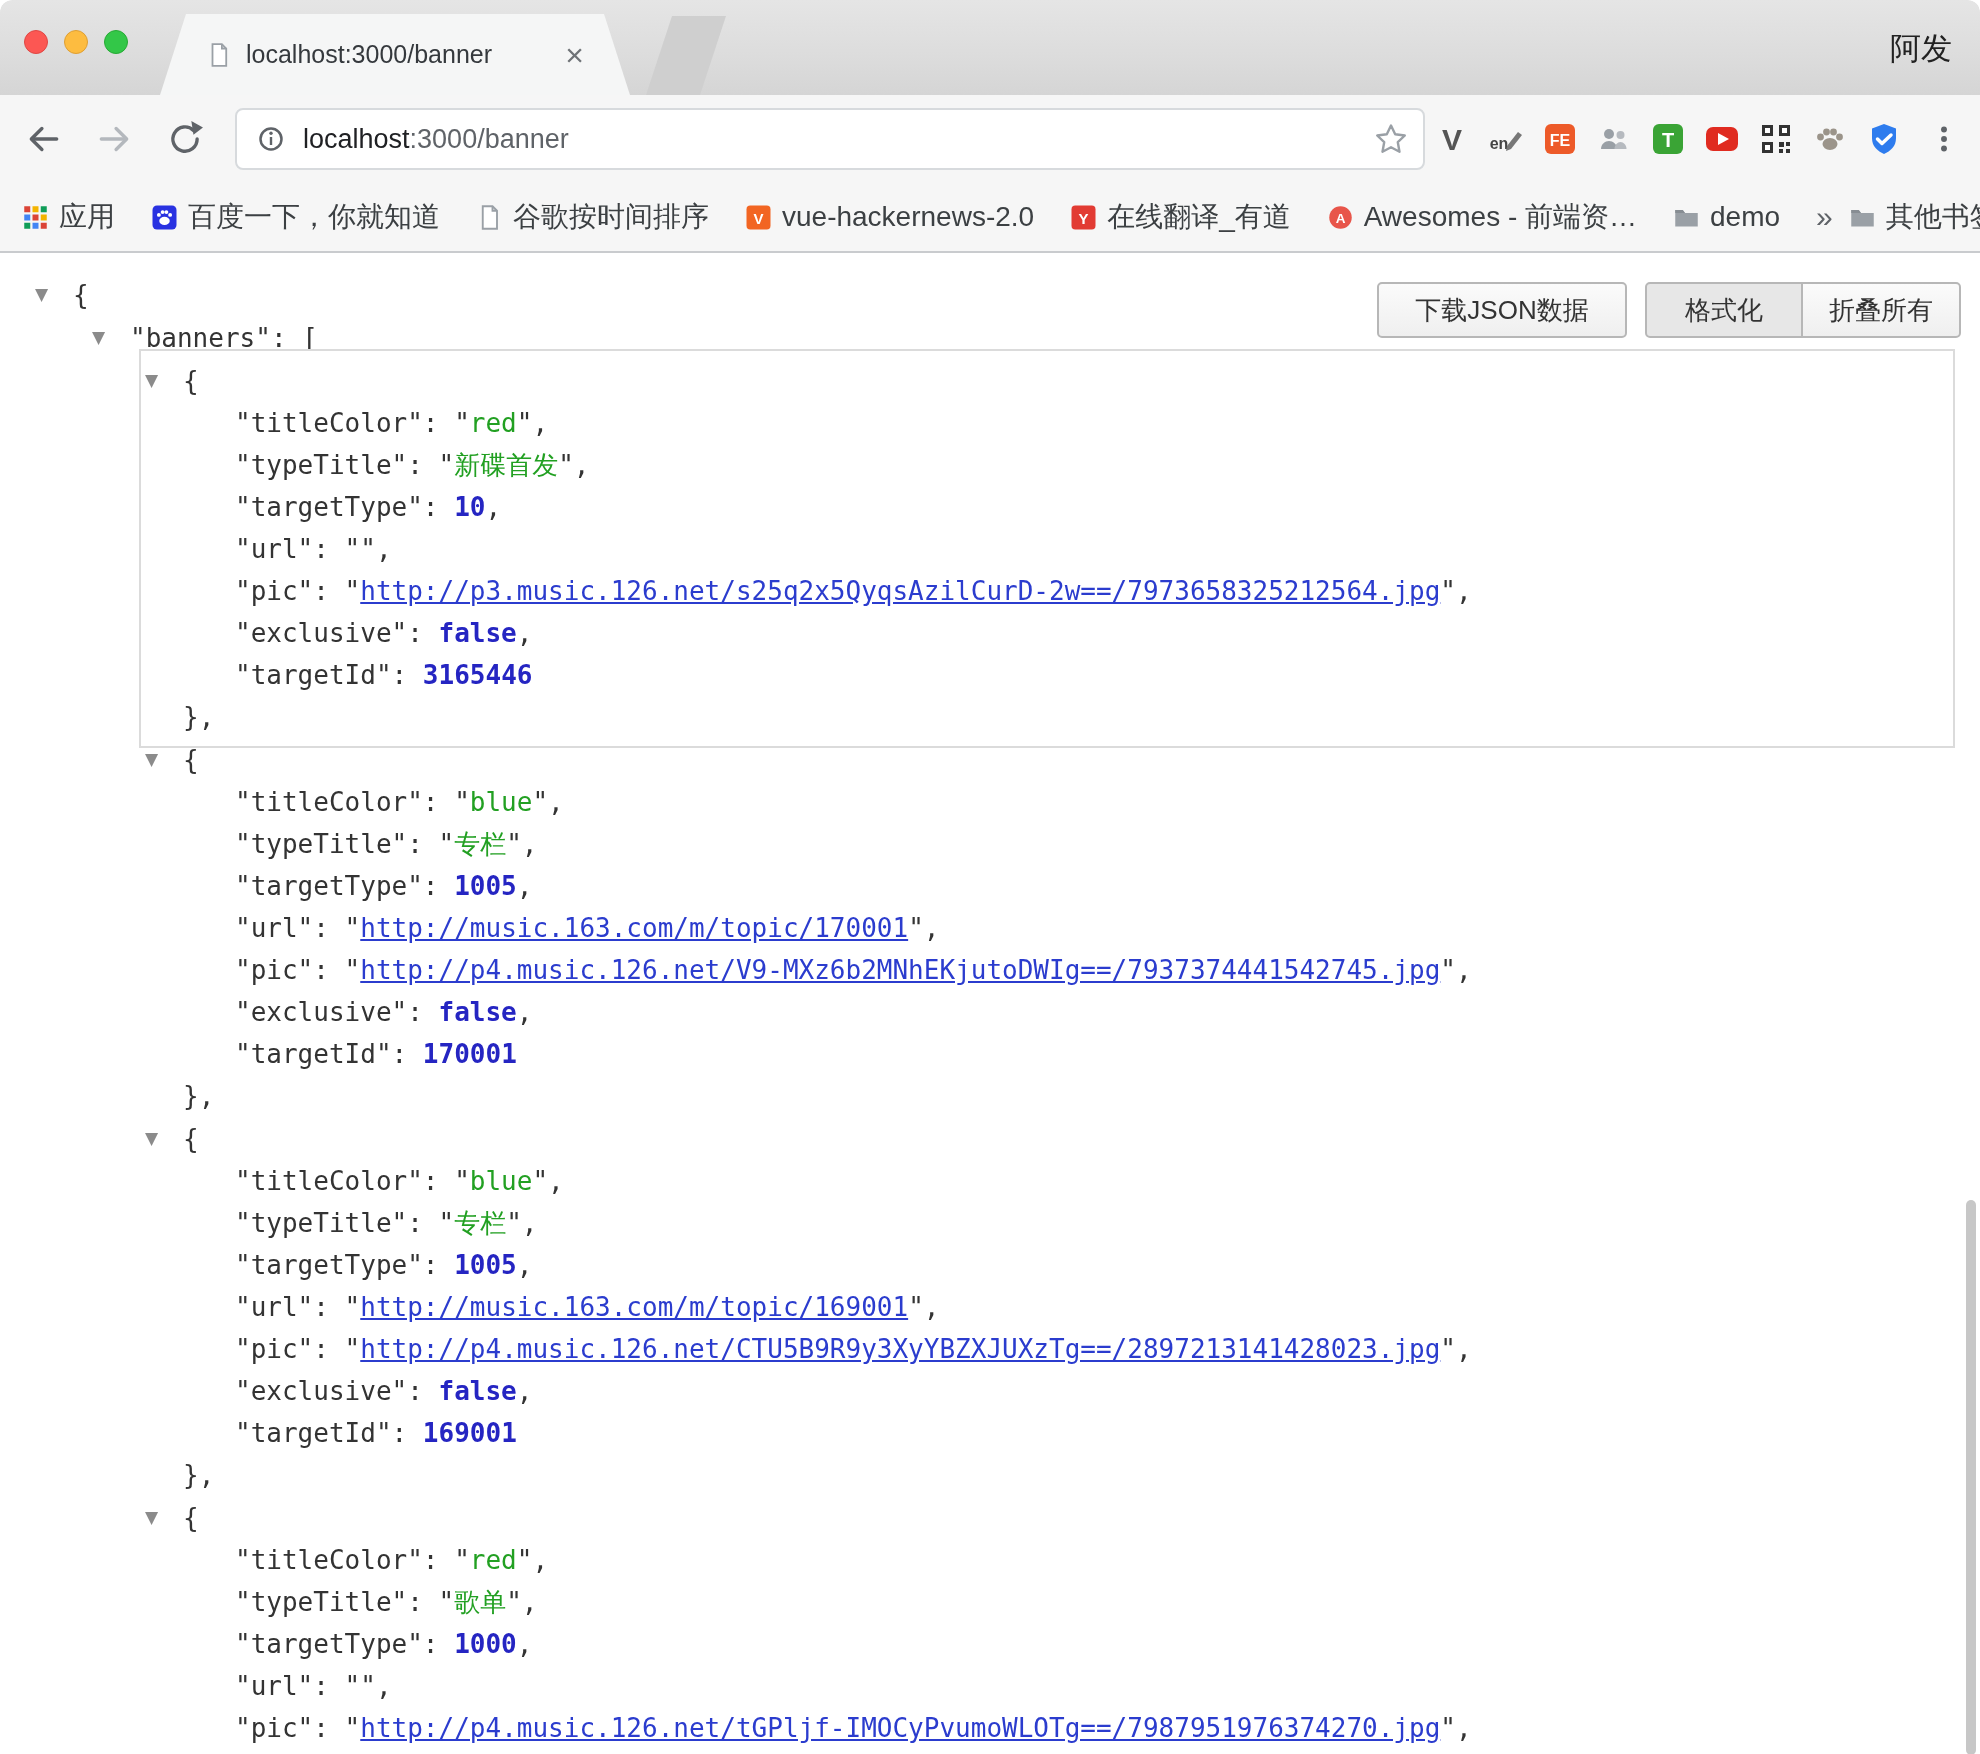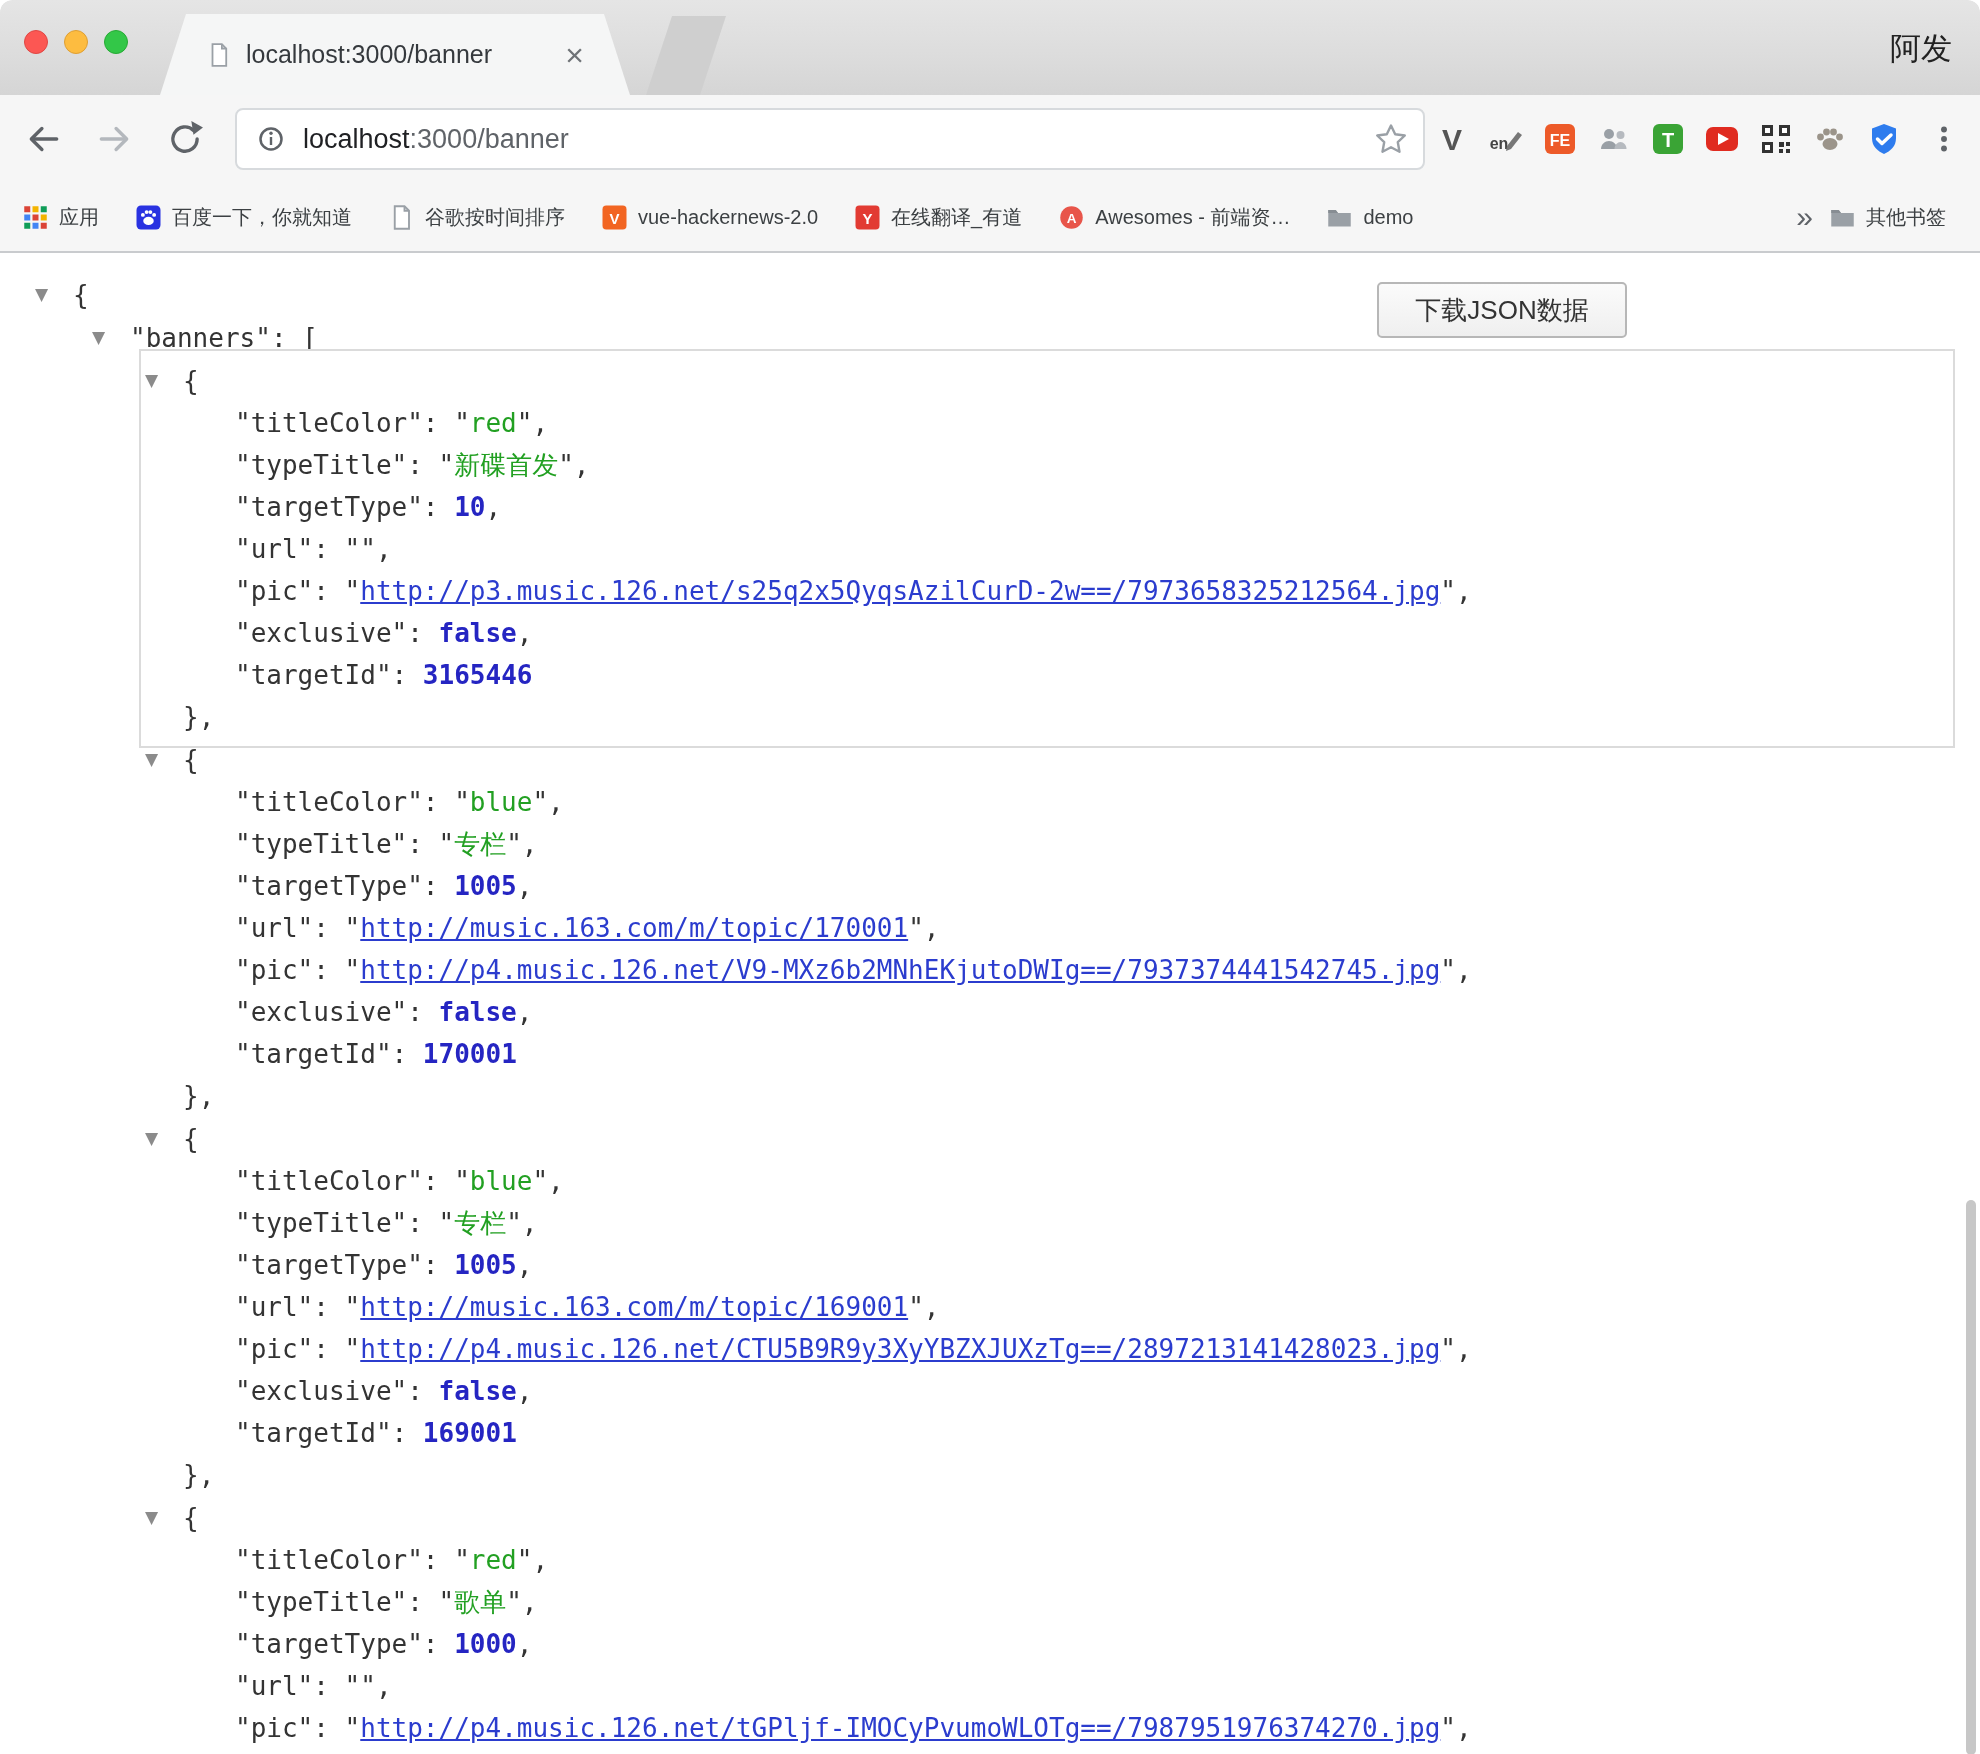--- a/index.html
+++ b/index.html
@@ -31,21 +31,21 @@
   .addr .star { margin-left:auto; margin-right:14px; width:36px; height:36px; flex:0 0 auto; cursor:pointer; }
   .extrow { position:absolute; right:74px; top:0; height:100%; display:flex; align-items:center; gap:10px; }
   .ext { width:44px; height:44px; display:flex; align-items:center; justify-content:center; cursor:pointer; }
   .menu { position:absolute; right:14px; top:22px; width:44px; height:44px; display:flex; align-items:center; justify-content:center; cursor:pointer; }
 
   
   .bookmarks { height:70px; background:#F6F6F6; border-bottom:2px solid #C9CBCE; display:flex; align-items:center; padding:0 22px; }
   .bm-list { display:flex; align-items:center; }
   .bm-item { display:flex; align-items:center; gap:10px; margin-right:36px; cursor:pointer; white-space:nowrap; }
   .bm-icon { width:27px; height:27px; flex:0 0 auto; display:flex; }
-  .bm-label { font-size:20px; color:#3c4043; }
+  .bm-label { font-size:28px; color:#3c4043; }
   .bm-right { margin-left:auto; display:flex; align-items:center; gap:16px; }
   .bm-right .bm-item { margin-right:12px; }
   .chev { font-size:30px; color:#5f6368; cursor:pointer; line-height:1; }
 
   
   .content { position:absolute; top:253px; left:0; right:0; bottom:0; background:#fff; overflow:hidden; }
   .btn { height:56px; font-size:26px; color:#333; font-family:inherit; background:linear-gradient(#FBFBFB,#EFEFEF); border:2px solid #B7B7B7; border-radius:5px; cursor:pointer; }
   .download { position:absolute; left:1377px; top:29px; width:250px; }
   .group { position:absolute; left:1645px; top:29px; display:flex; }
   .group .btn.fmt { width:158px; border-radius:5px 0 0 5px; background:#E7E7E7; }
@@ -301,20 +301,24 @@
               <path d="M3 8h10l3 4H3z" fill="#878D93"></path>
             </svg>
         </span>
         <span class="bm-label">其他书签</span>
       </div>
     </div>
   </div>
 
   <div class="content">
     <button class="btn download">下载JSON数据</button>
+    <div class="group">
+      <button class="btn fmt">格式化</button>
+      <button class="btn collapse">折叠所有</button>
+    </div>
     <div class="json-tree">
         <div class="line lv0"><span class="tri">▼</span><span class="p">{</span></div>
         <div class="line lv1"><span class="tri">▼</span><span class="key">"banners"</span><span class="p">: [</span></div>
         <div class="entry">
           <div class="hlbox"></div>
           <div class="line lv2"><span class="tri">▼</span><span class="p">{</span></div>
           <div class="line lv3"><span class="key">"titleColor"</span><span class="p">: </span><span class="p">"</span><span class="str">red</span><span class="p">"</span><span class="p">,</span></div>
           <div class="line lv3"><span class="key">"typeTitle"</span><span class="p">: </span><span class="p">"</span><span class="str">新碟首发</span><span class="p">"</span><span class="p">,</span></div>
           <div class="line lv3"><span class="key">"targetType"</span><span class="p">: </span><span class="num">10</span><span class="p">,</span></div>
           <div class="line lv3"><span class="key">"url"</span><span class="p">: </span><span class="p">"</span><span class="p">"</span><span class="p">,</span></div>

